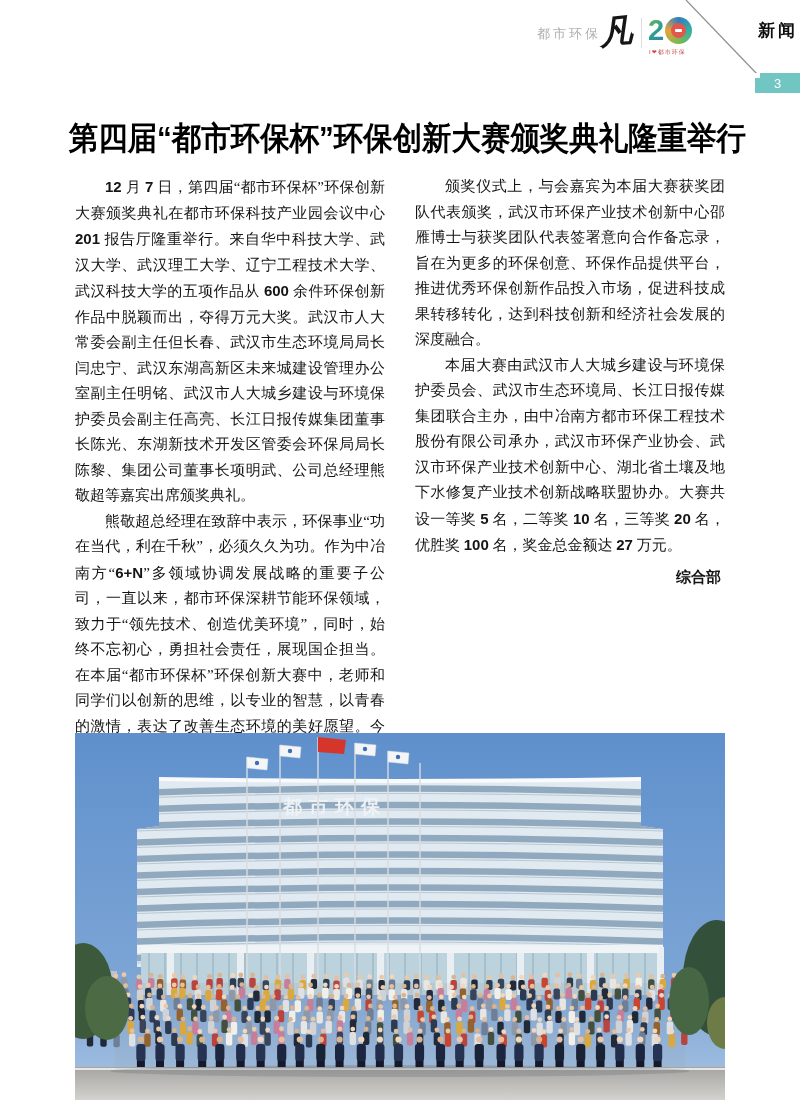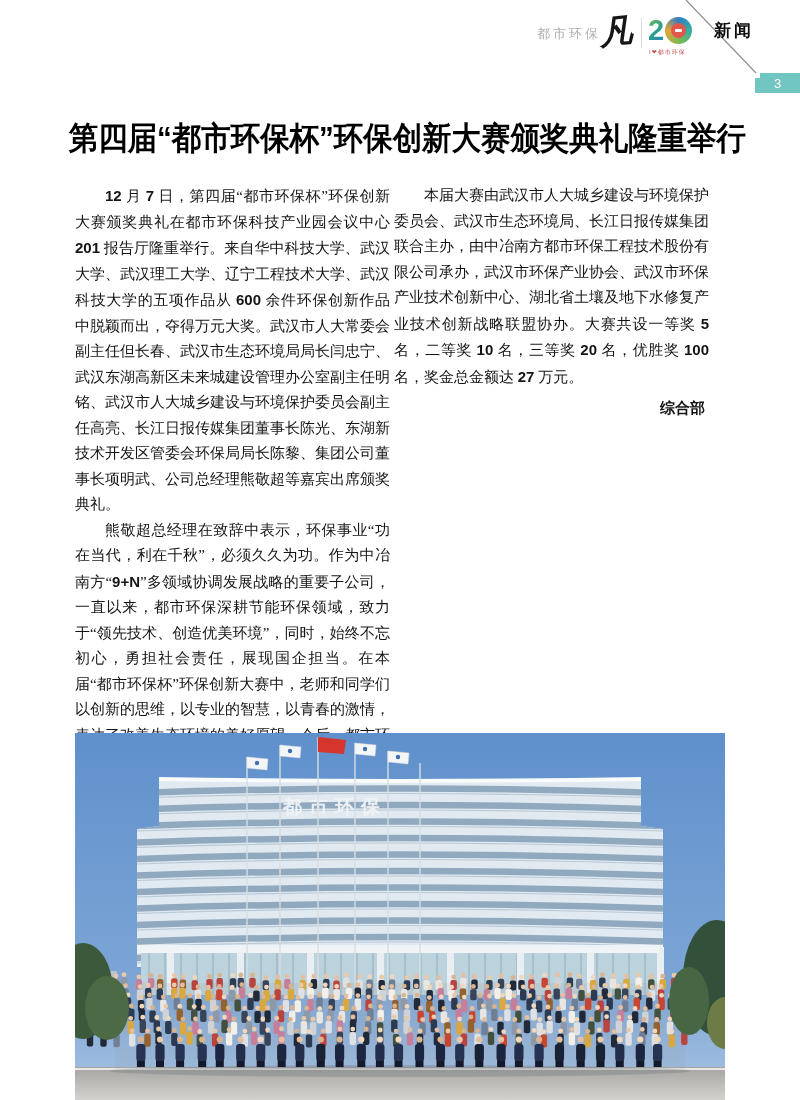--- a/index.html
+++ b/index.html
@@ -19,32 +19,32 @@
     background:linear-gradient(135deg,#7cb94e 0%,#2a9d8f 55%,#2f7fc1 100%);
     -webkit-background-clip:text;background-clip:text;color:transparent;}
   .logo0{width:27px;height:27px;border-radius:50%;margin-left:1px;
     background:conic-gradient(#2f7fc1,#35b0a5,#7cb94e,#e8a33c,#2f7fc1);
     display:flex;align-items:center;justify-content:center;}
   .logo0-inner{width:15px;height:15px;border-radius:50%;background:#e2574c;
     display:flex;align-items:center;justify-content:center;}
   .logo0-dash{width:7px;height:3px;background:#fff;border-radius:1px;}
   .logo-tagline{position:absolute;left:649px;top:48px;font-size:6px;letter-spacing:1px;color:#c0504d;
     font-family:"Liberation Sans",sans-serif;white-space:nowrap;}
-  .section-label{position:absolute;left:714px;top:19px;font-family:"Liberation Sans",sans-serif;
+  .section-label{position:absolute;left:758px;top:19px;font-family:"Liberation Sans",sans-serif;
     font-weight:bold;font-size:17px;letter-spacing:3px;color:#0d0d0d;}
   .page-box{position:absolute;left:755px;top:73px;width:45px;height:20px;background:#72c6c2;}
   .page-notch{position:absolute;left:0;top:0;width:5px;height:5px;background:#ffffff;}
   .page-num{width:100%;height:100%;display:flex;align-items:center;justify-content:center;
     color:#fff;font-family:"Liberation Sans",sans-serif;font-size:13px;}
   
   .headline{position:absolute;left:40px;top:112px;width:720px;margin:0;text-align:center;
     font-family:"Liberation Sans",sans-serif;font-weight:900;font-size:32px;line-height:52px;
     color:#000;transform:scaleX(0.92);transform-origin:50% 50%;letter-spacing:0px;white-space:nowrap;}
   
-  .article{position:absolute;left:75px;top:183px;width:650px;display:flex;gap:4px;}
+  .article{position:absolute;left:75px;top:174px;width:650px;display:flex;gap:30px;}
   .col{width:315px;font-size:15px;line-height:25.5px;text-align:justify;color:#141414;}
   .col p{margin:0;text-indent:2em;}
   .col b{font-family:"Liberation Sans",sans-serif;font-weight:bold;}
   .byline{margin-top:5px;text-align:right;font-family:"Liberation Sans",sans-serif;
     font-weight:bold;font-size:15px;padding-right:4px;}
   
   .photo{position:absolute;left:75px;top:733px;width:650px;height:367px;overflow:hidden;background:#6f9bd0;}
   .photo svg{display:block;}
 </style>
 </head>
@@ -73,24 +73,25 @@
 <div class="page-box">
   <div class="page-notch"></div>
   <div class="page-num">3</div>
 </div>
 
 <h1 class="headline">第四届“都市环保杯”环保创新大赛颁奖典礼隆重举行</h1>
 
 <div class="article">
   <div class="col">
       <p><b>12</b> 月 <b>7</b> 日，第四届“都市环保杯”环保创新大赛颁奖典礼在都市环保科技产业园会议中心 <b>201</b> 报告厅隆重举行。来自华中科技大学、武汉大学、武汉理工大学、辽宁工程技术大学、武汉科技大学的五项作品从 <b>600</b> 余件环保创新作品中脱颖而出，夺得万元大奖。武汉市人大常委会副主任但长春、武汉市生态环境局局长闫忠宁、武汉东湖高新区未来城建设管理办公室副主任明铭、武汉市人大城乡建设与环境保护委员会副主任高亮、长江日报传媒集团董事长陈光、东湖新技术开发区管委会环保局局长陈黎、集团公司董事长项明武、公司总经理熊敬超等嘉宾出席颁奖典礼。</p>
-      <p>熊敬超总经理在致辞中表示，环保事业“功在当代，利在千秋”，必须久久为功。作为中冶南方“<b>9+N</b>”多领域协调发展战略的重要子公司，一直以来，都市环保深耕节能环保领域，致力于“领先技术、创造优美环境”，同时，始终不忘初心，勇担社会责任，展现国企担当。在本届“都市环保杯”环保创新大赛中，老师和同学们以创新的思维，以专业的智慧，以青春的激情，表达了改善生态环境的美好愿望。今后，都市环保愿和学校、政府、媒体及各界同仁携手，为共建美好家园做出最大努力。</p>
+      <p>熊敬超总经理在致辞中表示，环保事业“功在当代，利在千秋”，必须久久为功。作为中冶南方“<b>6+N</b>”多领域协调发展战略的重要子公司，一直以来，都市环保深耕节能环保领域，致力于“领先技术、创造优美环境”，同时，始终不忘初心，勇担社会责任，展现国企担当。在本届“都市环保杯”环保创新大赛中，老师和同学们以创新的思维，以专业的智慧，以青春的激情，表达了改善生态环境的美好愿望。今后，都市环保愿和学校、政府、媒体及各界同仁携手，为共建美好家园做出最大努力。</p>
     </div>
   <div class="col">
     <div>
+        <p>颁奖仪式上，与会嘉宾为本届大赛获奖团队代表颁奖，武汉市环保产业技术创新中心邵雁博士与获奖团队代表签署意向合作备忘录，旨在为更多的环保创意、环保作品提供平台，推进优秀环保创新作品投入市场，促进科技成果转移转化，达到科技创新和经济社会发展的深度融合。</p>
         <p>本届大赛由武汉市人大城乡建设与环境保护委员会、武汉市生态环境局、长江日报传媒集团联合主办，由中冶南方都市环保工程技术股份有限公司承办，武汉市环保产业协会、武汉市环保产业技术创新中心、湖北省土壤及地下水修复产业技术创新战略联盟协办。大赛共设一等奖 <b>5</b> 名，二等奖 <b>10</b> 名，三等奖 <b>20</b> 名，优胜奖 <b>100</b> 名，奖金总金额达 <b>27</b> 万元。</p>
       </div>
     <div class="byline">综合部</div>
   </div>
 </div>
 
 <div class="photo">
 <svg width="650" height="367" viewBox="0 0 650 367" xmlns="http://www.w3.org/2000/svg">
   <defs>
     <linearGradient id="sky" x1="0" y1="0" x2="0" y2="1">

